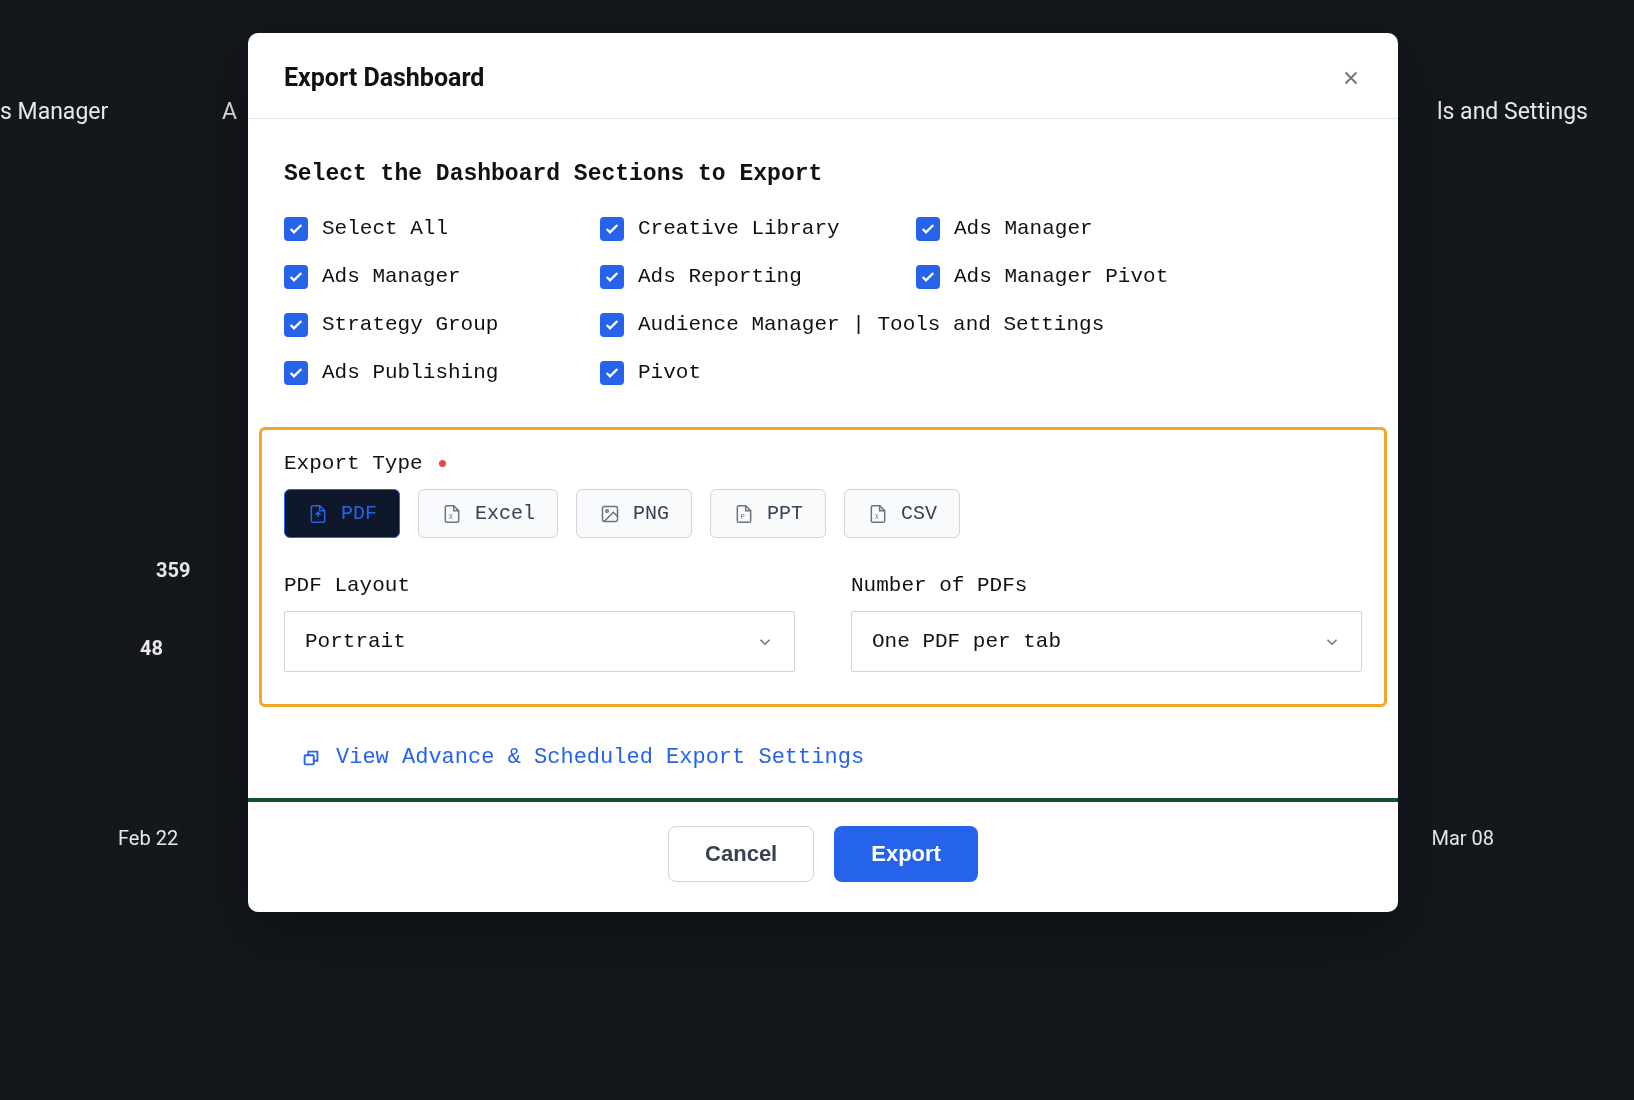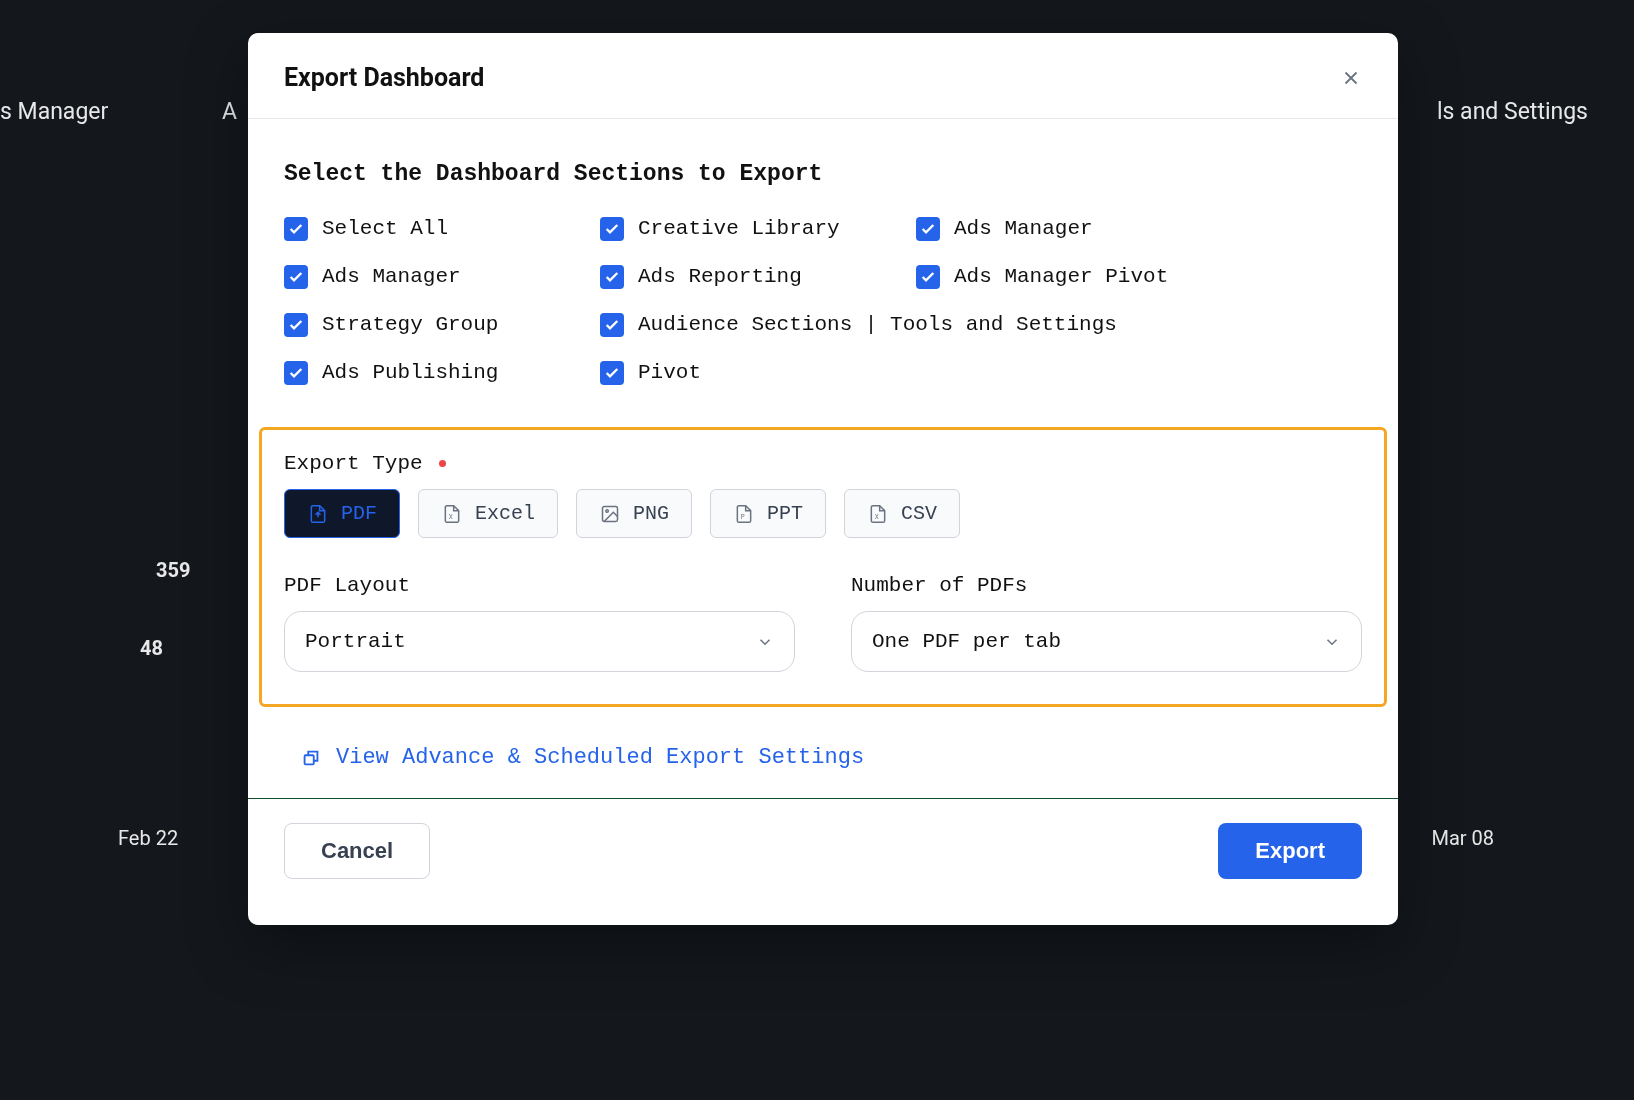--- a/index.html
+++ b/index.html
@@ -142,44 +142,44 @@
     }
     .dropdowns {
       display: flex;
       gap: 56px;
     }
     .dropdown-col { flex: 1; }
     .select {
       width: 100%;
       padding: 18px 20px;
       border: 1.5px solid #d1d5db;
-      border-radius: 17px;
+      border-radius: 2px;
       font-size: 21px;
       color: #111;
       background: #fff;
       display: flex;
       justify-content: space-between;
       align-items: center;
       cursor: pointer;
     }
     .advanced-link {
       display: flex;
       align-items: center;
       gap: 14px;
       margin-top: 38px;
       padding-left: 16px;
       font-size: 22px;
       color: #2563eb;
       cursor: pointer;
     }
     .modal-footer {
-      border-top: 1px solid #14532d;
-      padding: 24px 36px 46px 36px;
-      display: flex;
-      justify-content: space-between;
+      border-top: 4px solid #14532d;
+      padding: 24px 36px 30px 36px;
+      display: flex;
+      justify-content: center;
       gap: 20px;
     }
     .btn {
       padding: 14px 36px;
       border-radius: 8px;
       font-size: 22px;
       font-weight: 600;
       cursor: pointer;
       border: 1.5px solid transparent;
     }
@@ -275,21 +275,21 @@
             </svg>
           </div>
         <span class="checkbox-label">Strategy Group</span>
       </div>
       <div class="checkbox-row wide">
         <div class="checkbox">
             <svg width="16" height="16" viewBox="0 0 24 24" fill="none" stroke-width="3.5">
               <polyline points="20 6 9 17 4 12"></polyline>
             </svg>
           </div>
-        <span class="checkbox-label">Audience Sections | Tools and Settings</span>
+        <span class="checkbox-label">Audience Manager | Tools and Settings</span>
       </div>
       <div class="checkbox-row">
         <div class="checkbox">
             <svg width="16" height="16" viewBox="0 0 24 24" fill="none" stroke-width="3.5">
               <polyline points="20 6 9 17 4 12"></polyline>
             </svg>
           </div>
         <span class="checkbox-label">Ads Publishing</span>
       </div>
       <div class="checkbox-row">

